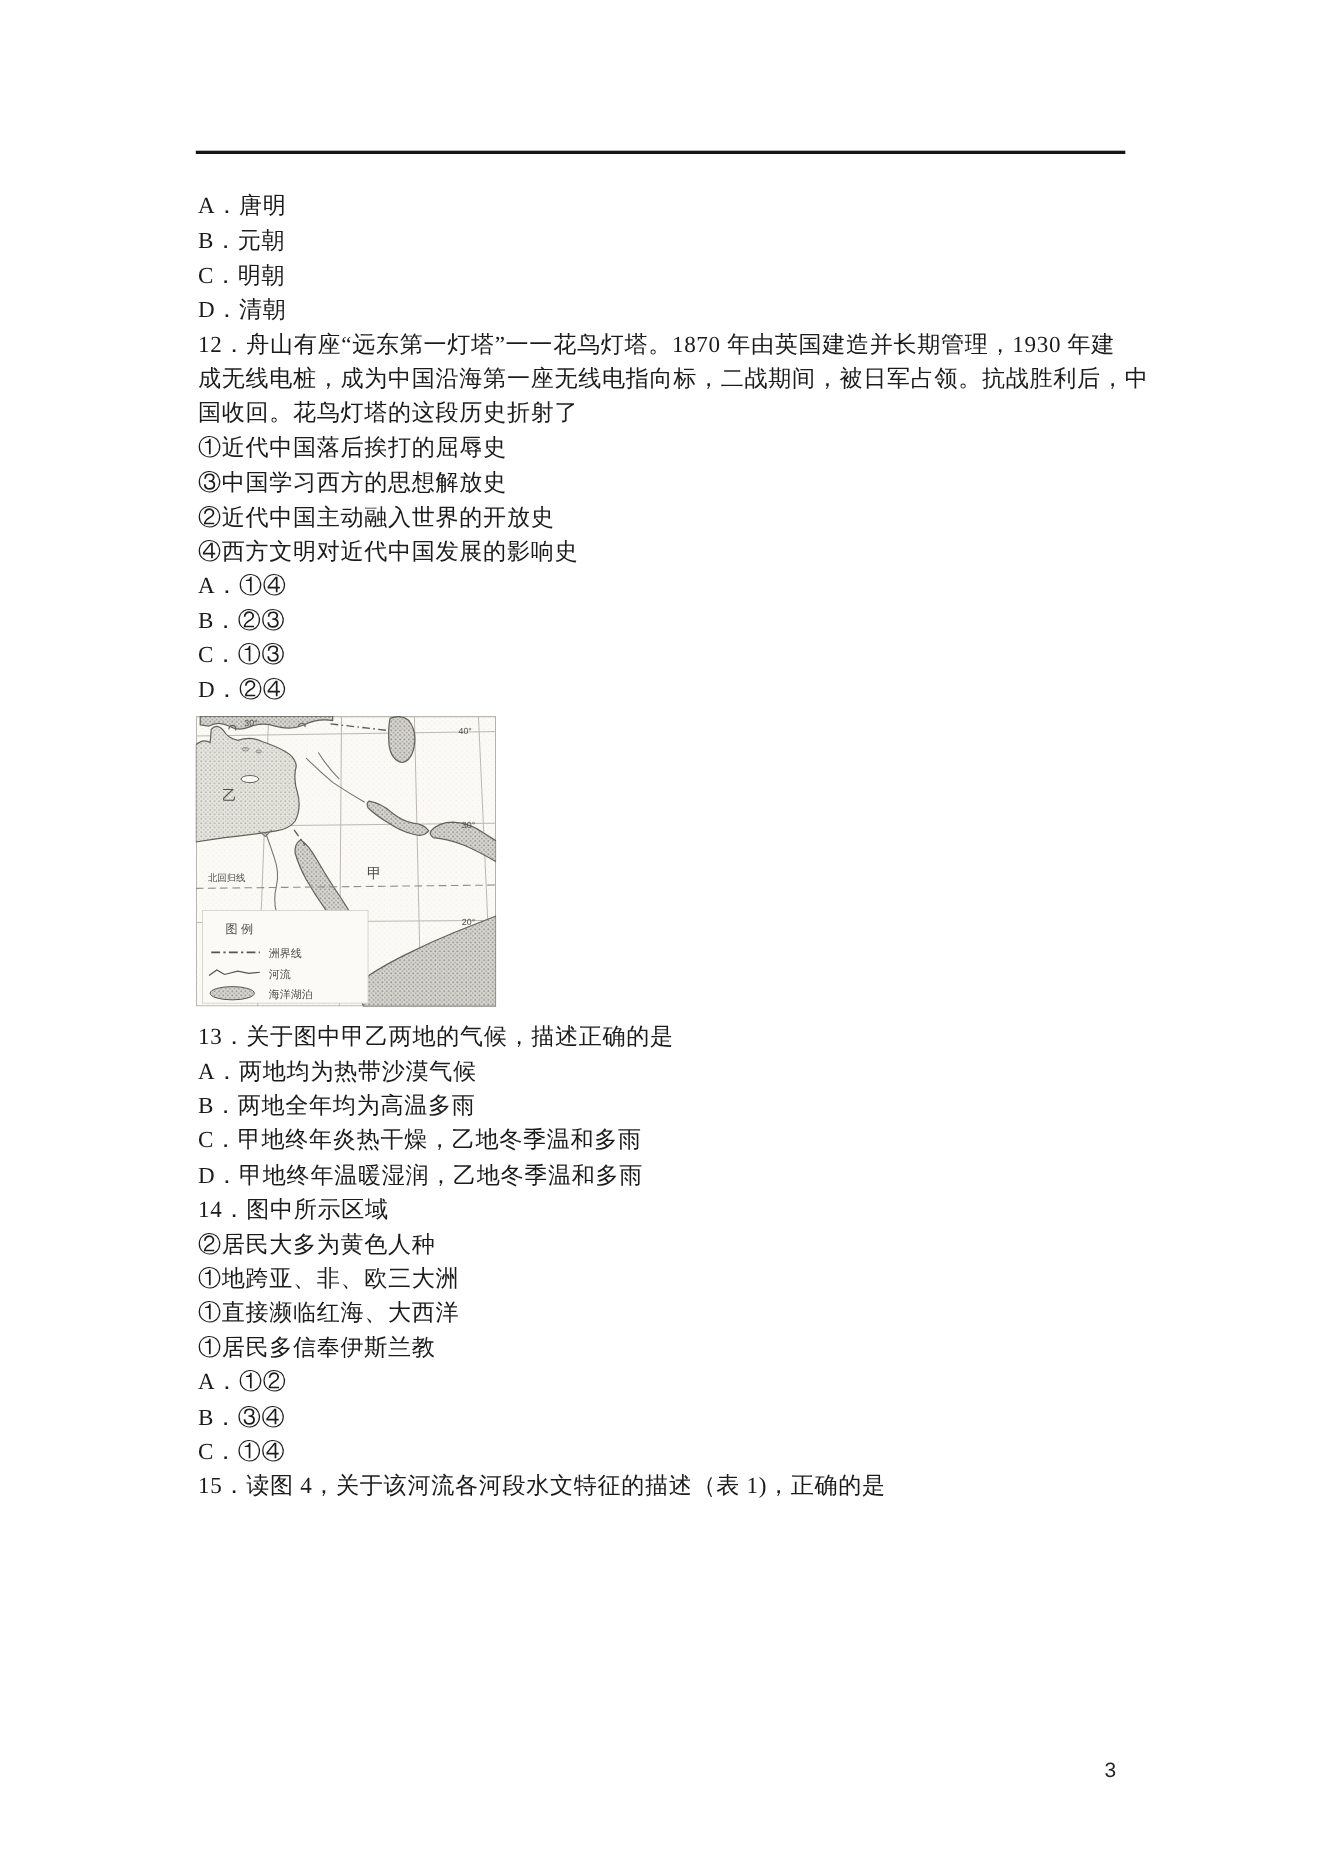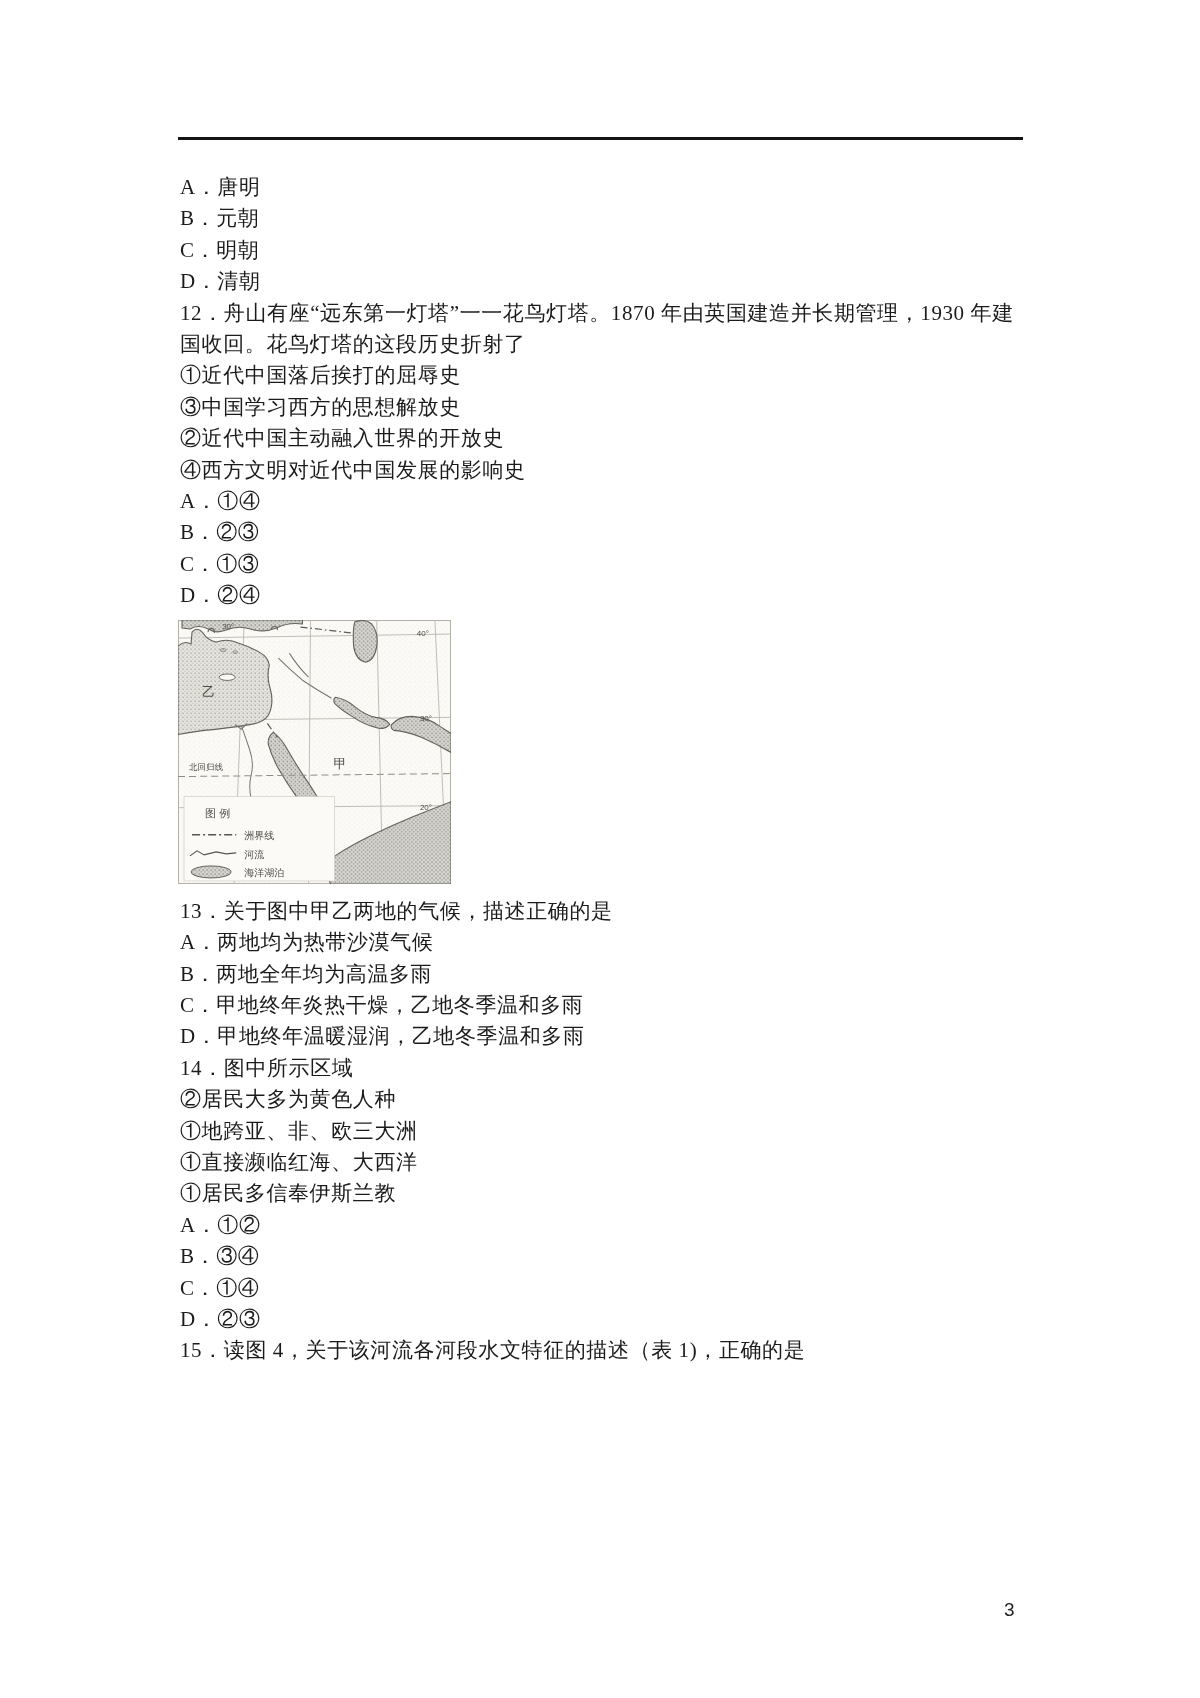--- a/index.html
+++ b/index.html
@@ -43,20 +43,21 @@
 
 <div class="page">
   <div class="header-rule"></div>
 
   <div class="content">
     <p>A．唐明</p>
     <p>B．元朝</p>
     <p>C．明朝</p>
     <p>D．清朝</p>
     <p>12．舟山有座“远东第一灯塔”一一花鸟灯塔。1870 年由英国建造并长期管理，1930 年建</p>
+    <p>成无线电桩，成为中国沿海第一座无线电指向标，二战期间，被日军占领。抗战胜利后，中</p>
     <p>国收回。花鸟灯塔的这段历史折射了</p>
     <p>①近代中国落后挨打的屈辱史</p>
     <p>③中国学习西方的思想解放史</p>
     <p>②近代中国主动融入世界的开放史</p>
     <p>④西方文明对近代中国发展的影响史</p>
     <p>A．①④</p>
     <p>B．②③</p>
     <p>C．①③</p>
     <p>D．②④</p>
 
@@ -148,18 +149,17 @@
     <p>C．甲地终年炎热干燥，乙地冬季温和多雨</p>
     <p>D．甲地终年温暖湿润，乙地冬季温和多雨</p>
     <p>14．图中所示区域</p>
     <p>②居民大多为黄色人种</p>
     <p>①地跨亚、非、欧三大洲</p>
     <p>①直接濒临红海、大西洋</p>
     <p>①居民多信奉伊斯兰教</p>
     <p>A．①②</p>
     <p>B．③④</p>
     <p>C．①④</p>
-    <p>D．②③</p>
     <p>15．读图 4，关于该河流各河段水文特征的描述（表 1)，正确的是</p>
   </div>
 
   <div class="page-number">3</div>
 </div>
 
 </body></html>

